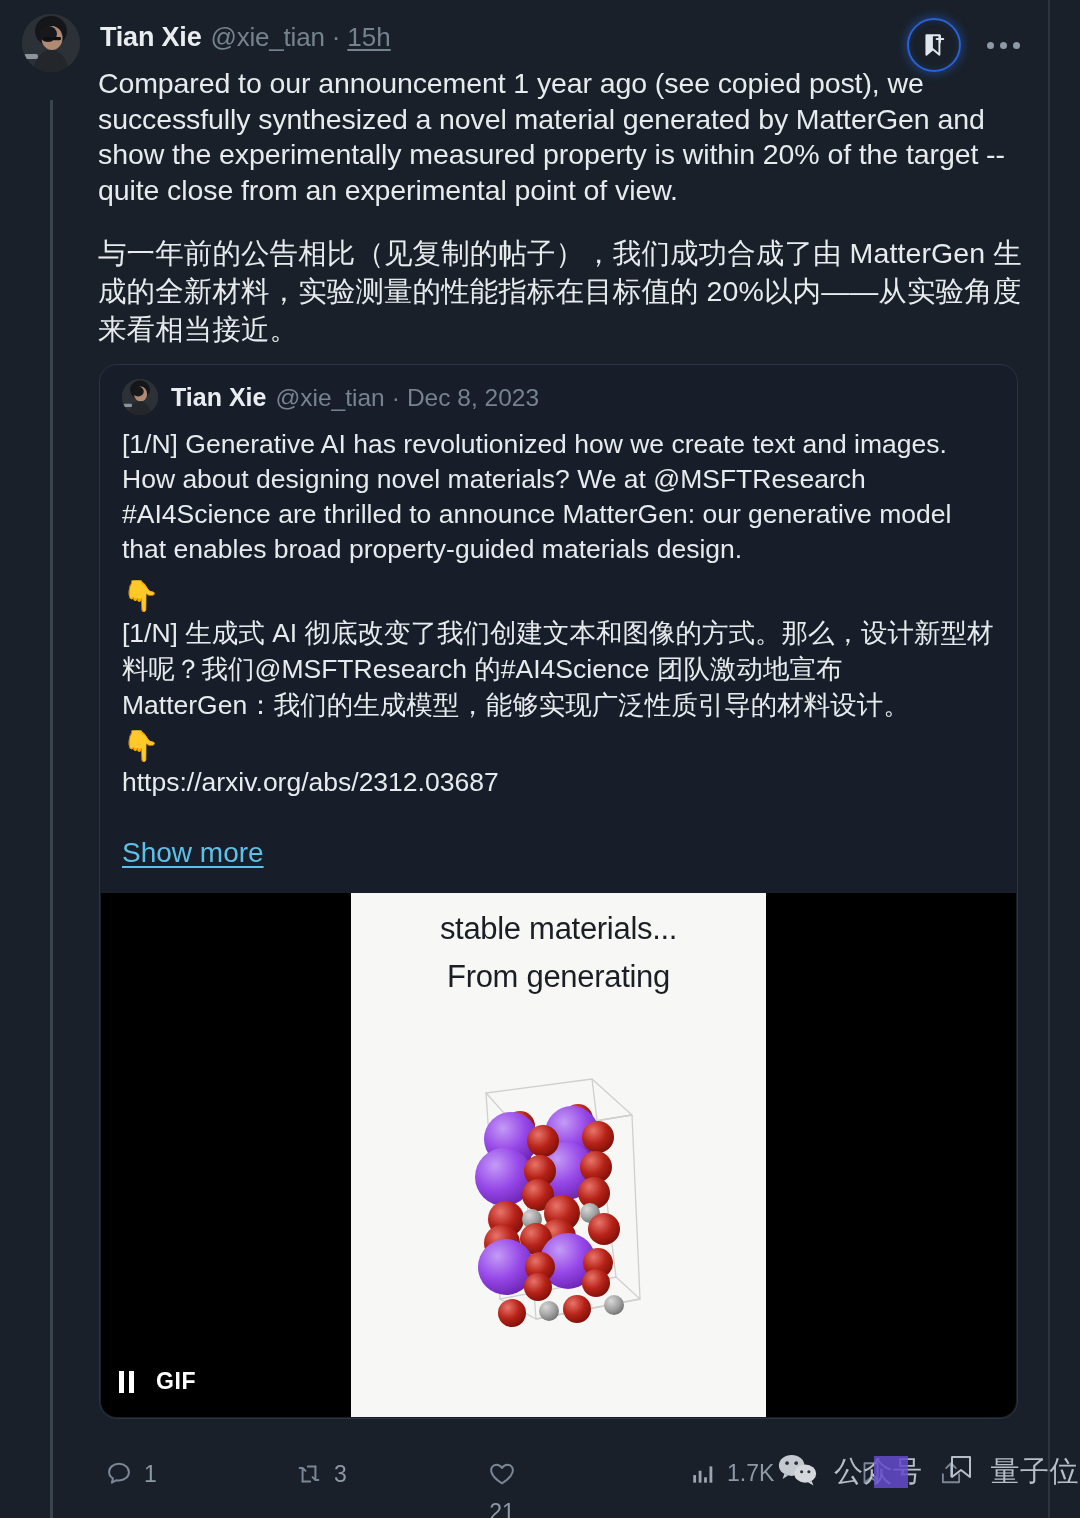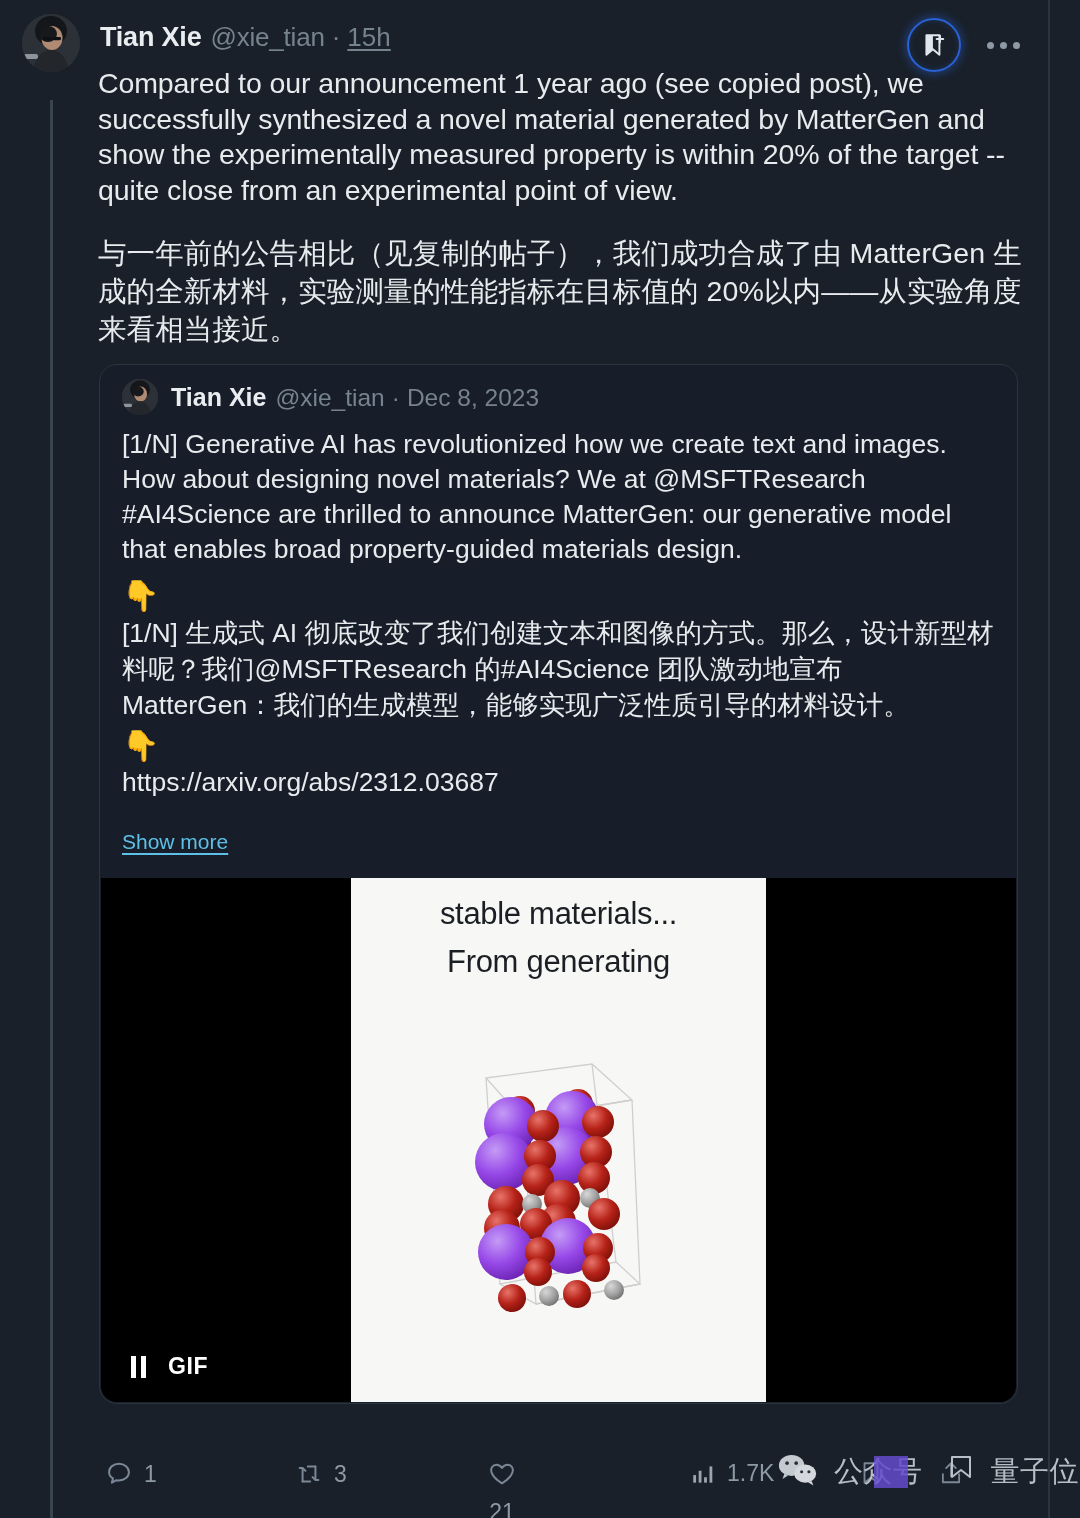--- a/index.html
+++ b/index.html
@@ -209,26 +209,26 @@
     line-height: 36px;
     color: #e7ebee;
     margin: 0 0 6px 0;
   }
   .emoji-line {
     font-size: 30px;
     line-height: 34px;
     margin: 0 0 2px 0;
   }
   .show-more {
-    font-size: 21px;
+    font-size: 28px;
     color: #5ec0e8;
     text-decoration: underline;
     text-underline-offset: 4px;
     display: inline-block;
-    margin: 8px 0 24px 0;
+    margin: 15px 0 24px 0;
     cursor: pointer;
   }
 
   
   .media {
     position: relative;
     margin: 0 1px 1px 1px;
     height: 524px;
     background: #000000;
     border-radius: 0 0 16px 16px;
@@ -253,21 +253,21 @@
     letter-spacing: -0.3px;
   }
   .crystal {
     position: absolute;
     left: 50%;
     top: 178px;
     transform: translateX(-50%);
   }
   .gif-badge {
     position: absolute;
-    left: 30px;
+    left: 18px;
     bottom: 22px;
     display: flex;
     align-items: center;
     gap: 22px;
   }
   .pause-icon {
     display: flex;
     gap: 5px;
   }
   .pause-icon i {

